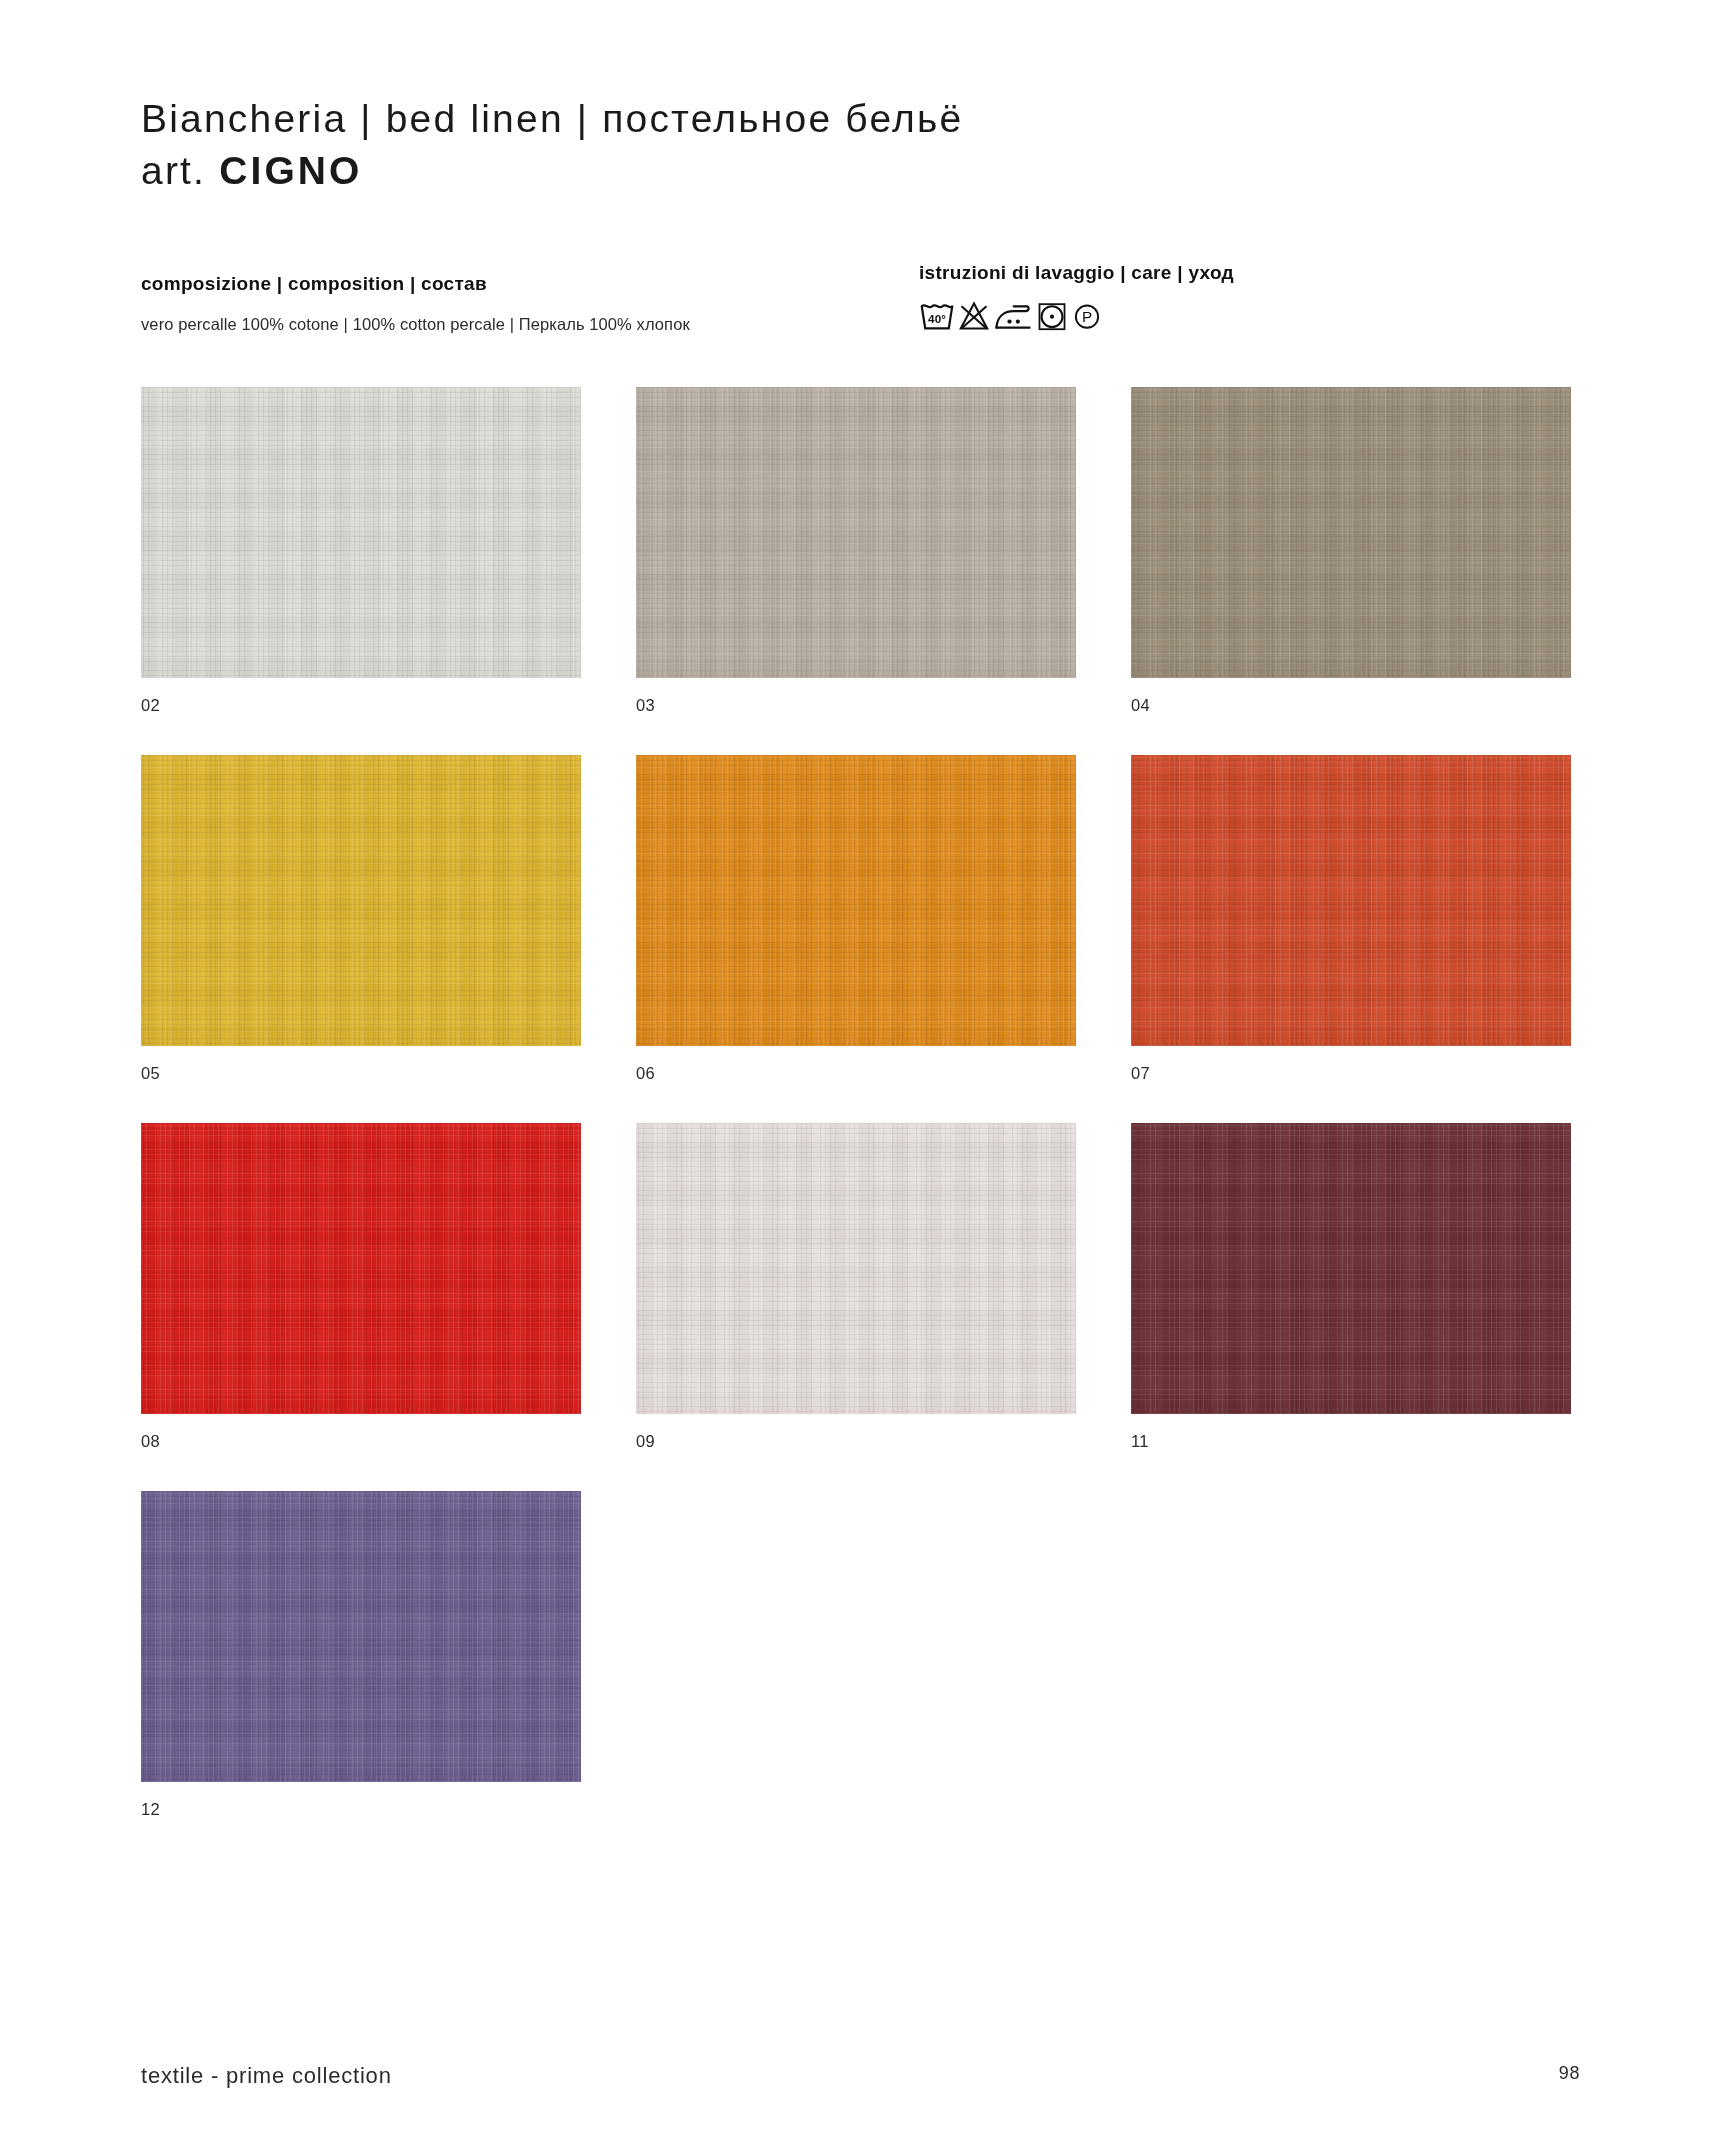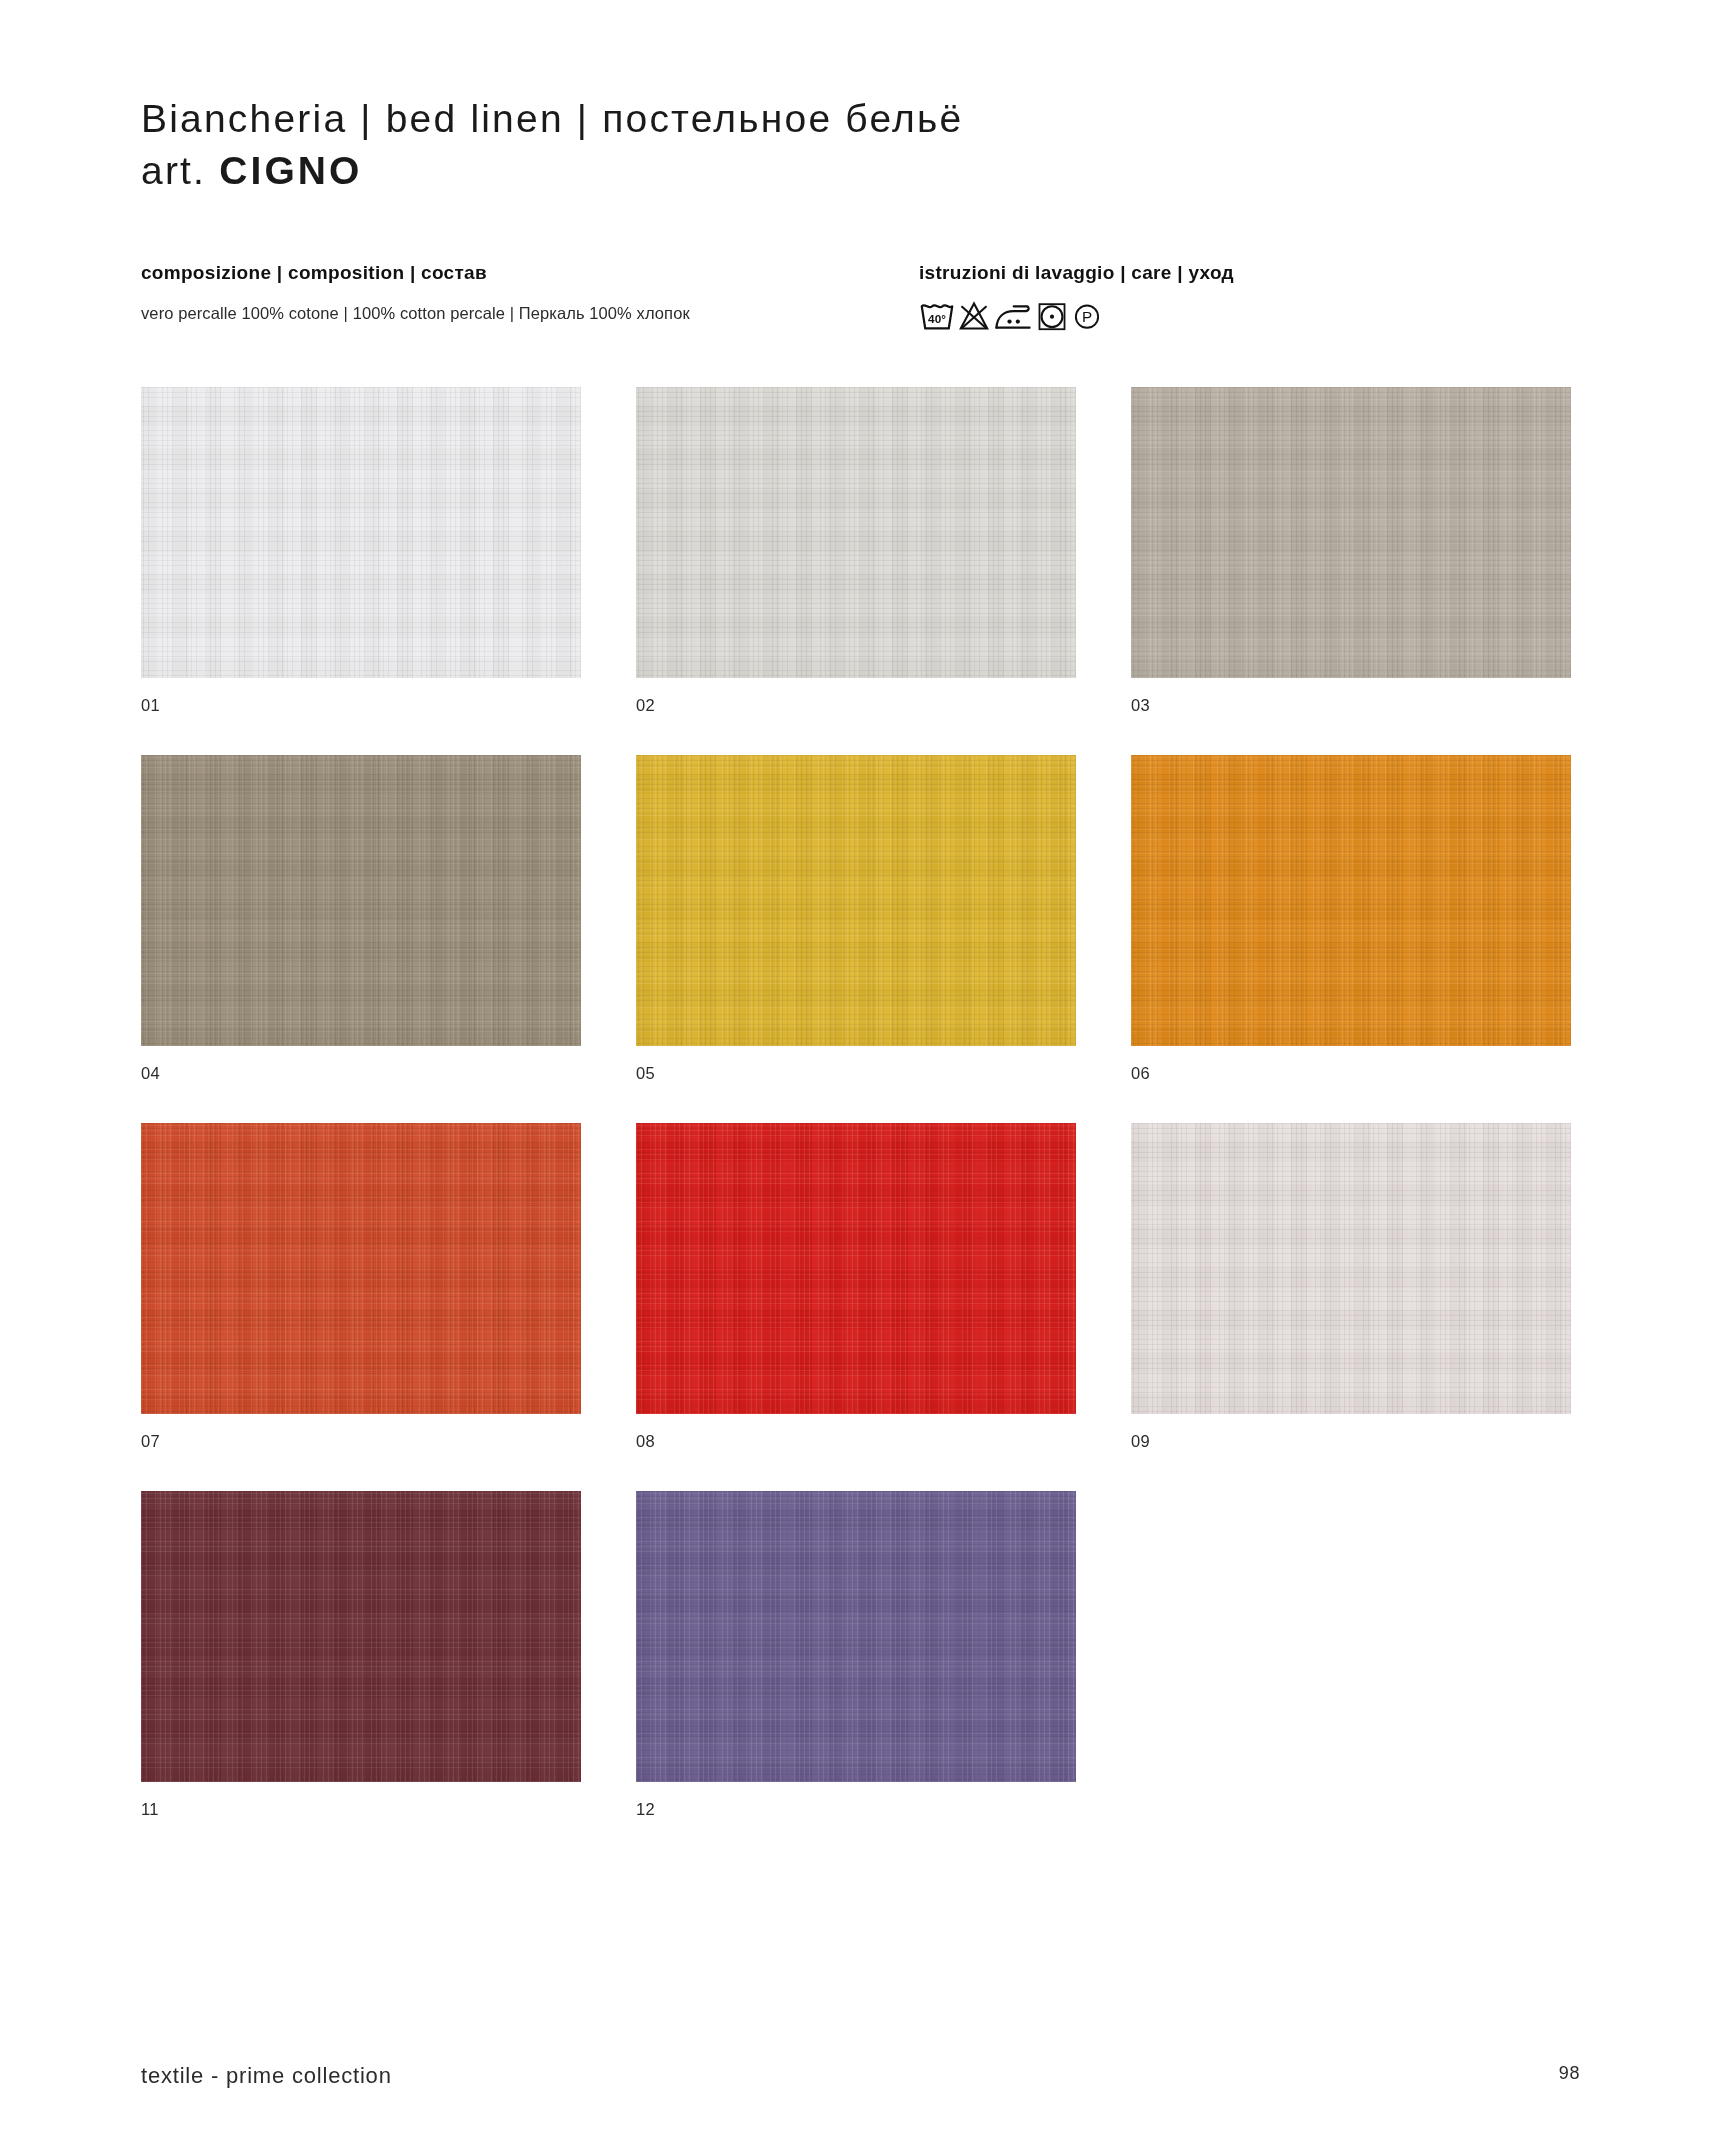--- a/index.html
+++ b/index.html
@@ -46,20 +46,21 @@
   }
   .title-line2 .art-code {
     font-weight: 700;
     letter-spacing: 3.1px;
   }
 
   
   .info-strip {
     display: flex;
     margin-top: 68px;
+    align-items: flex-end;
   }
   .info-block-composition { width: 778px; flex: none; }
   .info-block-care { flex: 1; }
 
   .info-heading {
     font-size: 19px;
     font-weight: 700;
     letter-spacing: 0.3px;
     color: #111111;
     line-height: 1.2;
@@ -241,24 +242,20 @@
           </svg>
         </span>
 
       </div>
     </div>
 
   </div>
 
   <div class="swatch-grid">
 
-    <div class="swatch-cell">
-      <div class="swatch-chip" style="background-color: rgb(237, 237, 239);"></div>
-      <div class="swatch-label">01</div>
-    </div>
 
     <div class="swatch-cell">
       <div class="swatch-chip" style="background-color: rgb(220, 218, 213);"></div>
       <div class="swatch-label">02</div>
     </div>
 
     <div class="swatch-cell">
       <div class="swatch-chip" style="background-color: rgb(184, 175, 163);"></div>
       <div class="swatch-label">03</div>
     </div>

